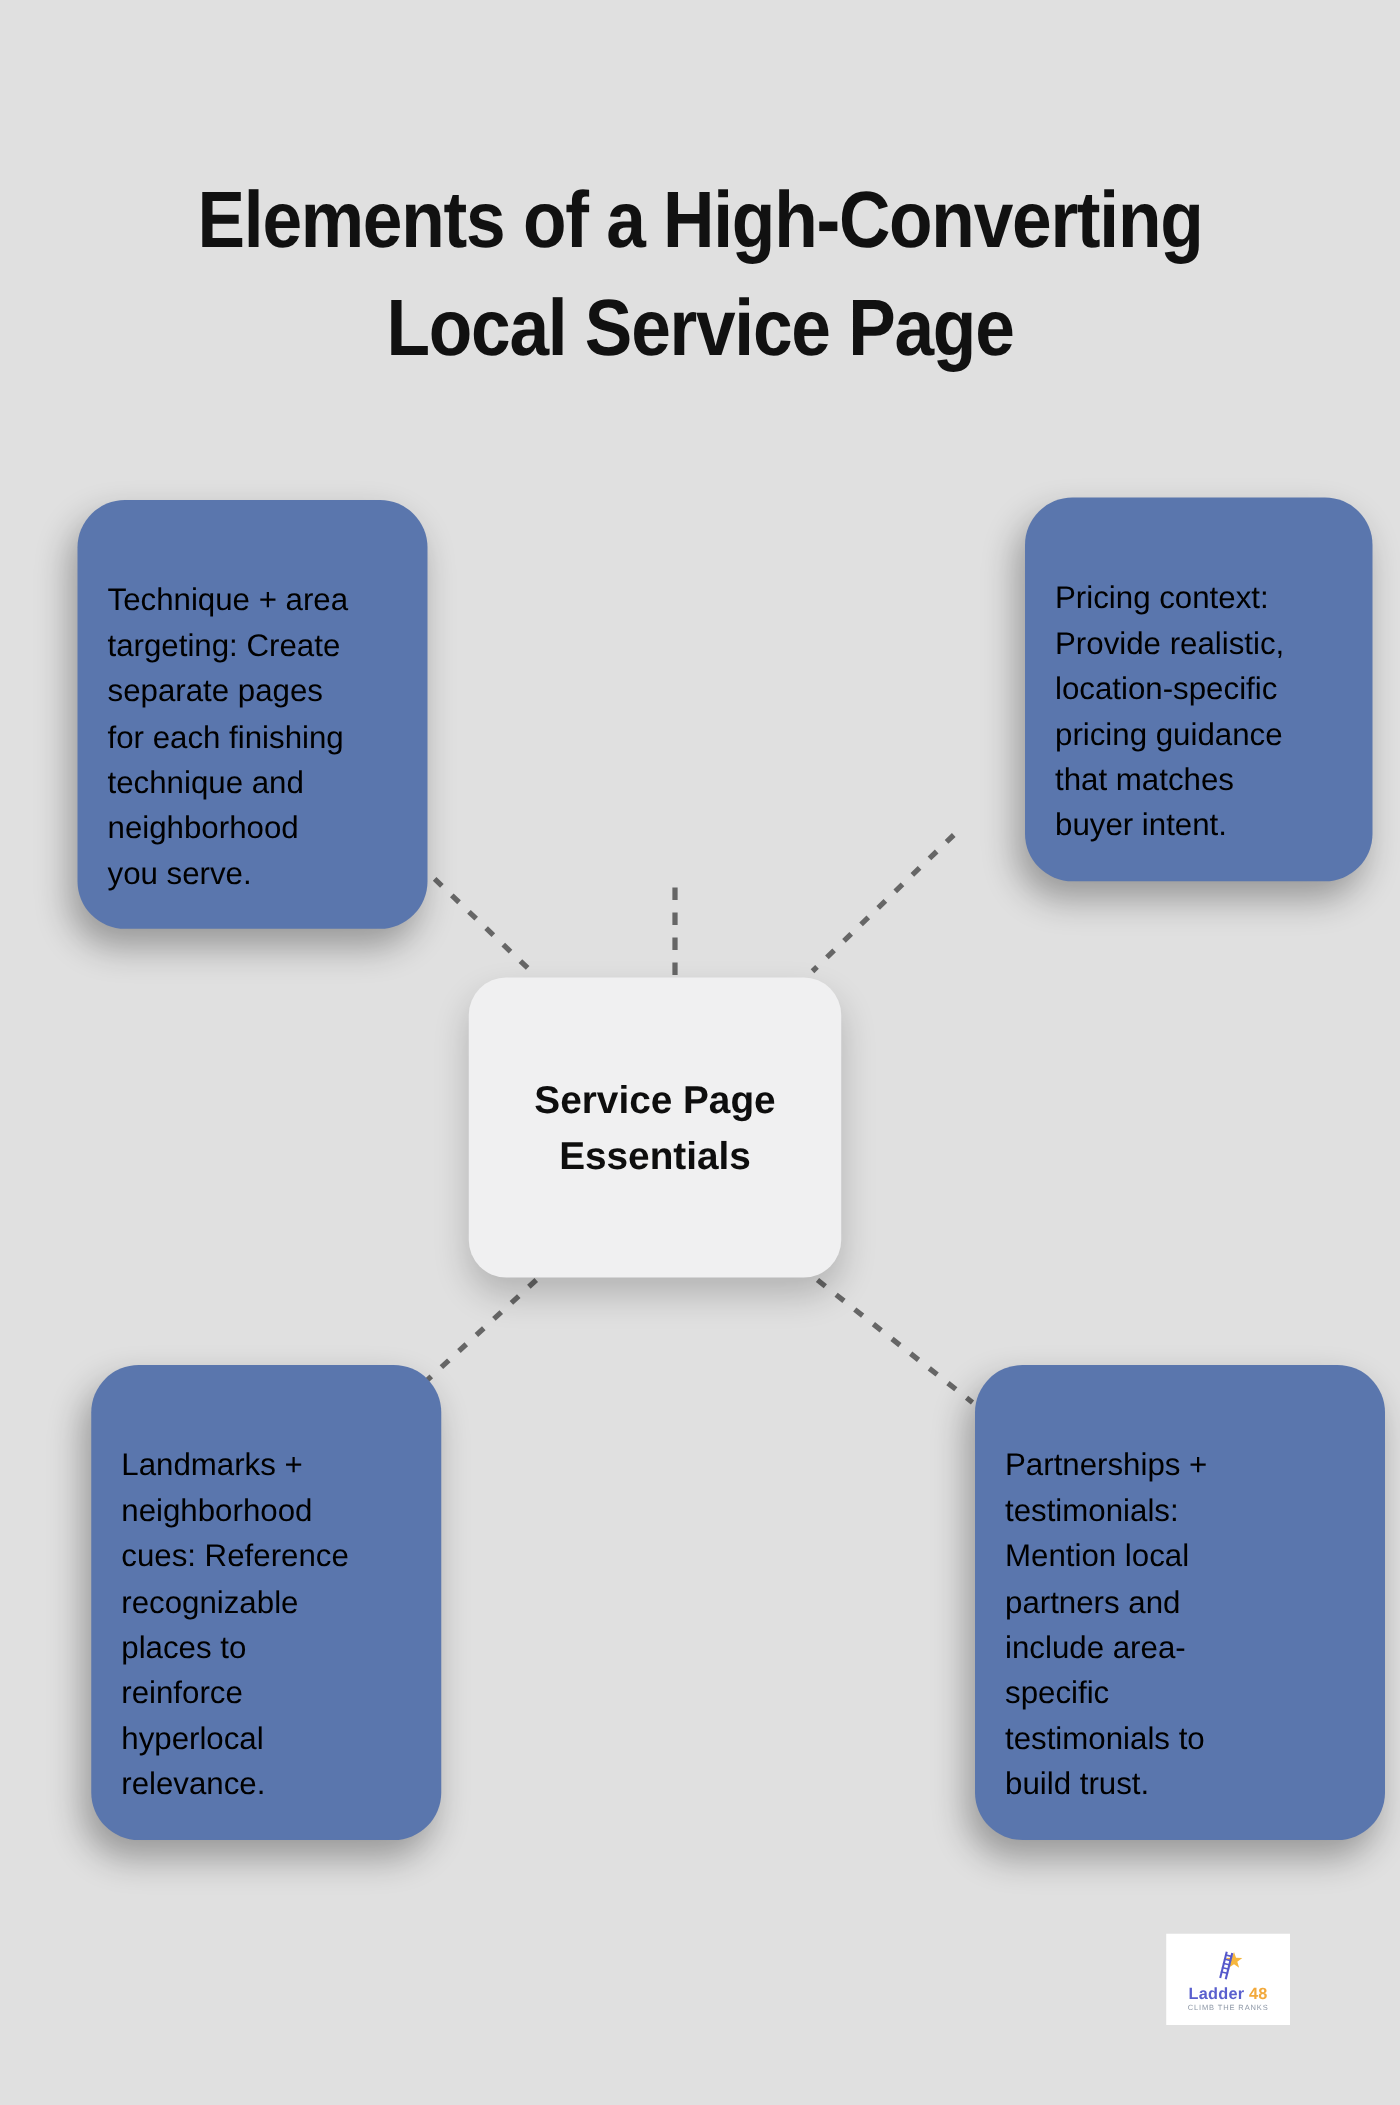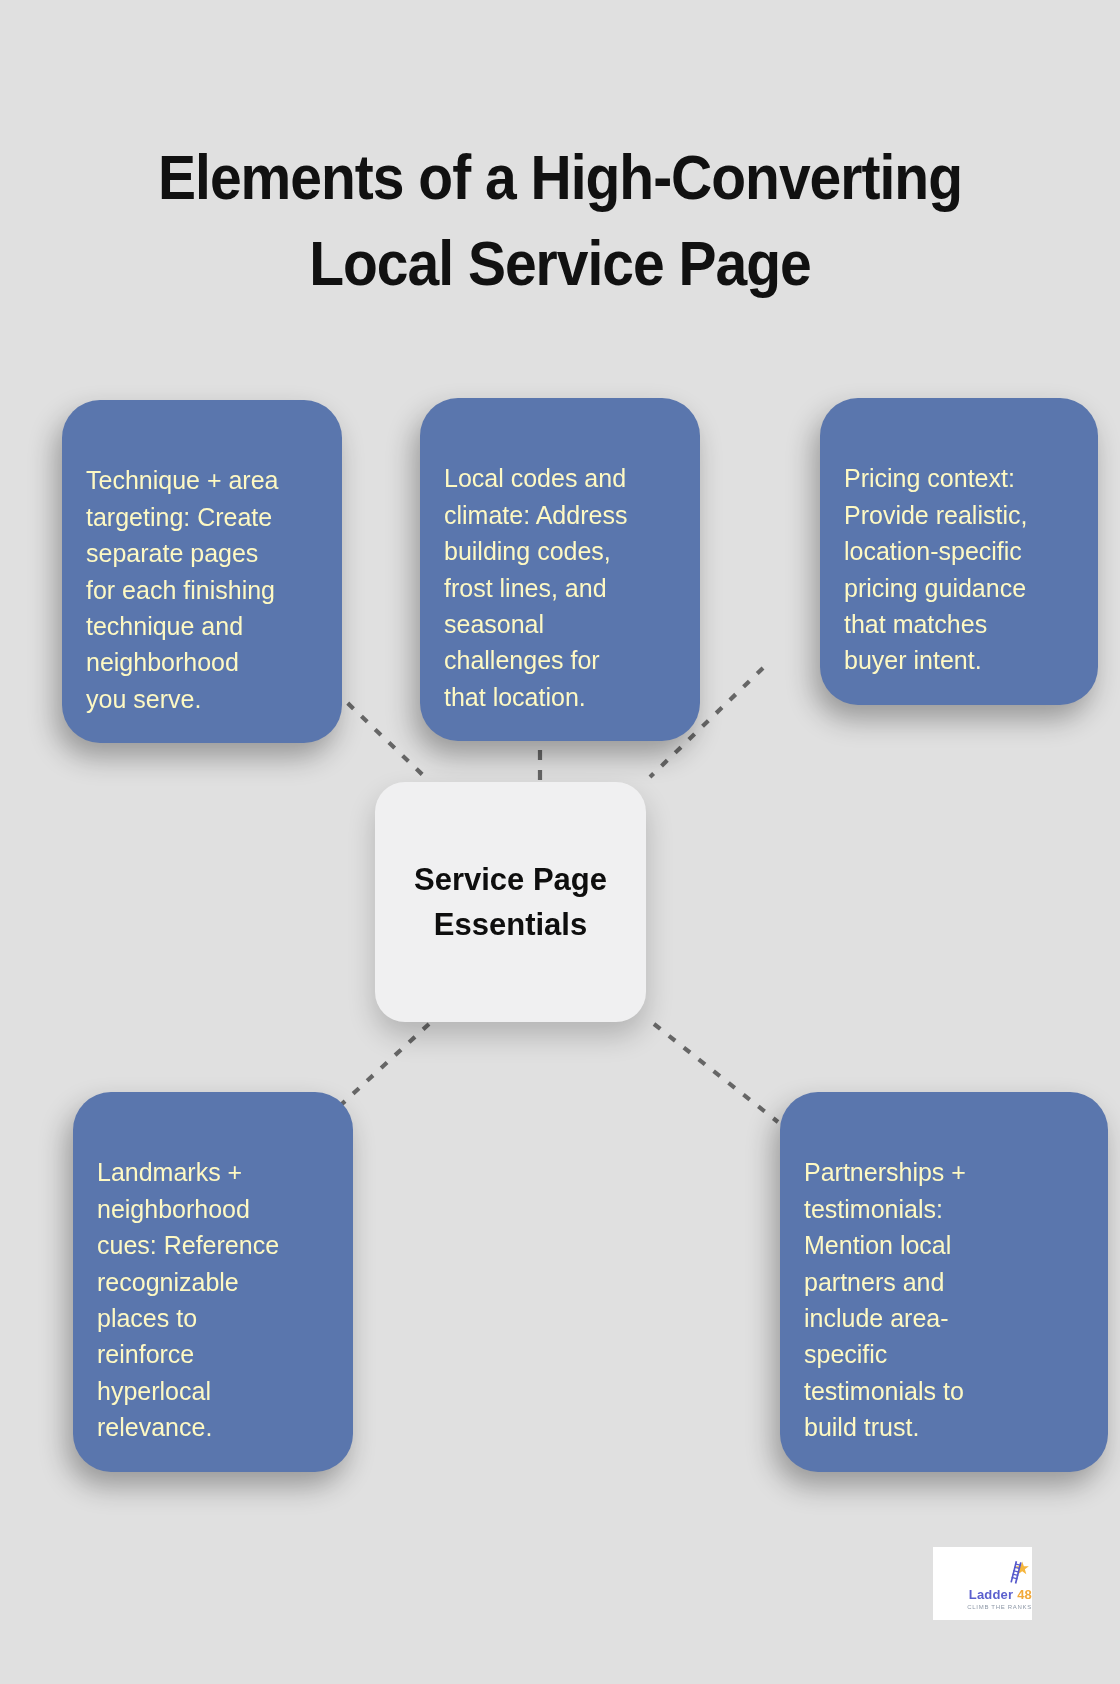--- a/index.html
+++ b/index.html
@@ -27,52 +27,52 @@
   svg.connectors{
     position:absolute;left:0;top:0;
     width:1120px;height:1684px;
   }
   .node{
     position:absolute;
     box-sizing:border-box;
     background:#5a76ad;
     border-radius:38px;
     padding:26px 20px 26px 24px;
-    color:#fef9c3;
+    color:#000000;
     font-size:25px;
     line-height:36.4px;
     white-space:pre-line;
     box-shadow:-6px 14px 28px rgba(0,0,0,0.32);
   }
   #node-1{left:62px;top:400px;width:280px;}
   #node-2{left:420px;top:398px;width:280px;}
   #node-3{left:780px;top:398px;width:278px;margin-left:40px;}
   #node-4{left:62px;top:1092px;width:280px;margin-left:11px;}
   #node-5{left:780px;top:1092px;width:328px;}
   .center-node{
     position:absolute;
     left:375px;top:782px;
-    width:271px;height:240px;
+    width:298px;height:240px;
     background:#f0f0f1;
     border-radius:30px;
     display:flex;align-items:center;justify-content:center;
     text-align:center;
     font-size:31px;font-weight:bold;
     line-height:45px;
     color:#0e0e0e;
     white-space:pre-line;
     box-shadow:0 14px 28px rgba(0,0,0,0.20);
   }
   .brand-logo{
     position:absolute;
     left:933px;top:1547px;
     width:99px;height:73px;
     background:#ffffff;
     display:flex;flex-direction:column;
-    align-items:flex-end;justify-content:center;
+    align-items:center;justify-content:center;
   }
   .brand-name{
     font-size:13px;font-weight:bold;
     margin-top:1px;
     letter-spacing:0.2px;
   }
   .brand-name .b1{color:#5a5fce;}
   .brand-name .b2{color:#f2a93b;}
   .brand-tagline{
     font-size:6px;
@@ -103,29 +103,20 @@
   <div class="node" id="node-1">
     <span>Technique + area
 targeting: Create
 separate pages
 for each finishing
 technique and
 neighborhood
 you serve.</span>
   </div>
 
-  <div class="node" id="node-2">
-    <span>Local codes and
-climate: Address
-building codes,
-frost lines, and
-seasonal
-challenges for
-that location.</span>
-  </div>
 
   <div class="node" id="node-3">
     <span>Pricing context:
 Provide realistic,
 location-specific
 pricing guidance
 that matches
 buyer intent.</span>
   </div>
 

